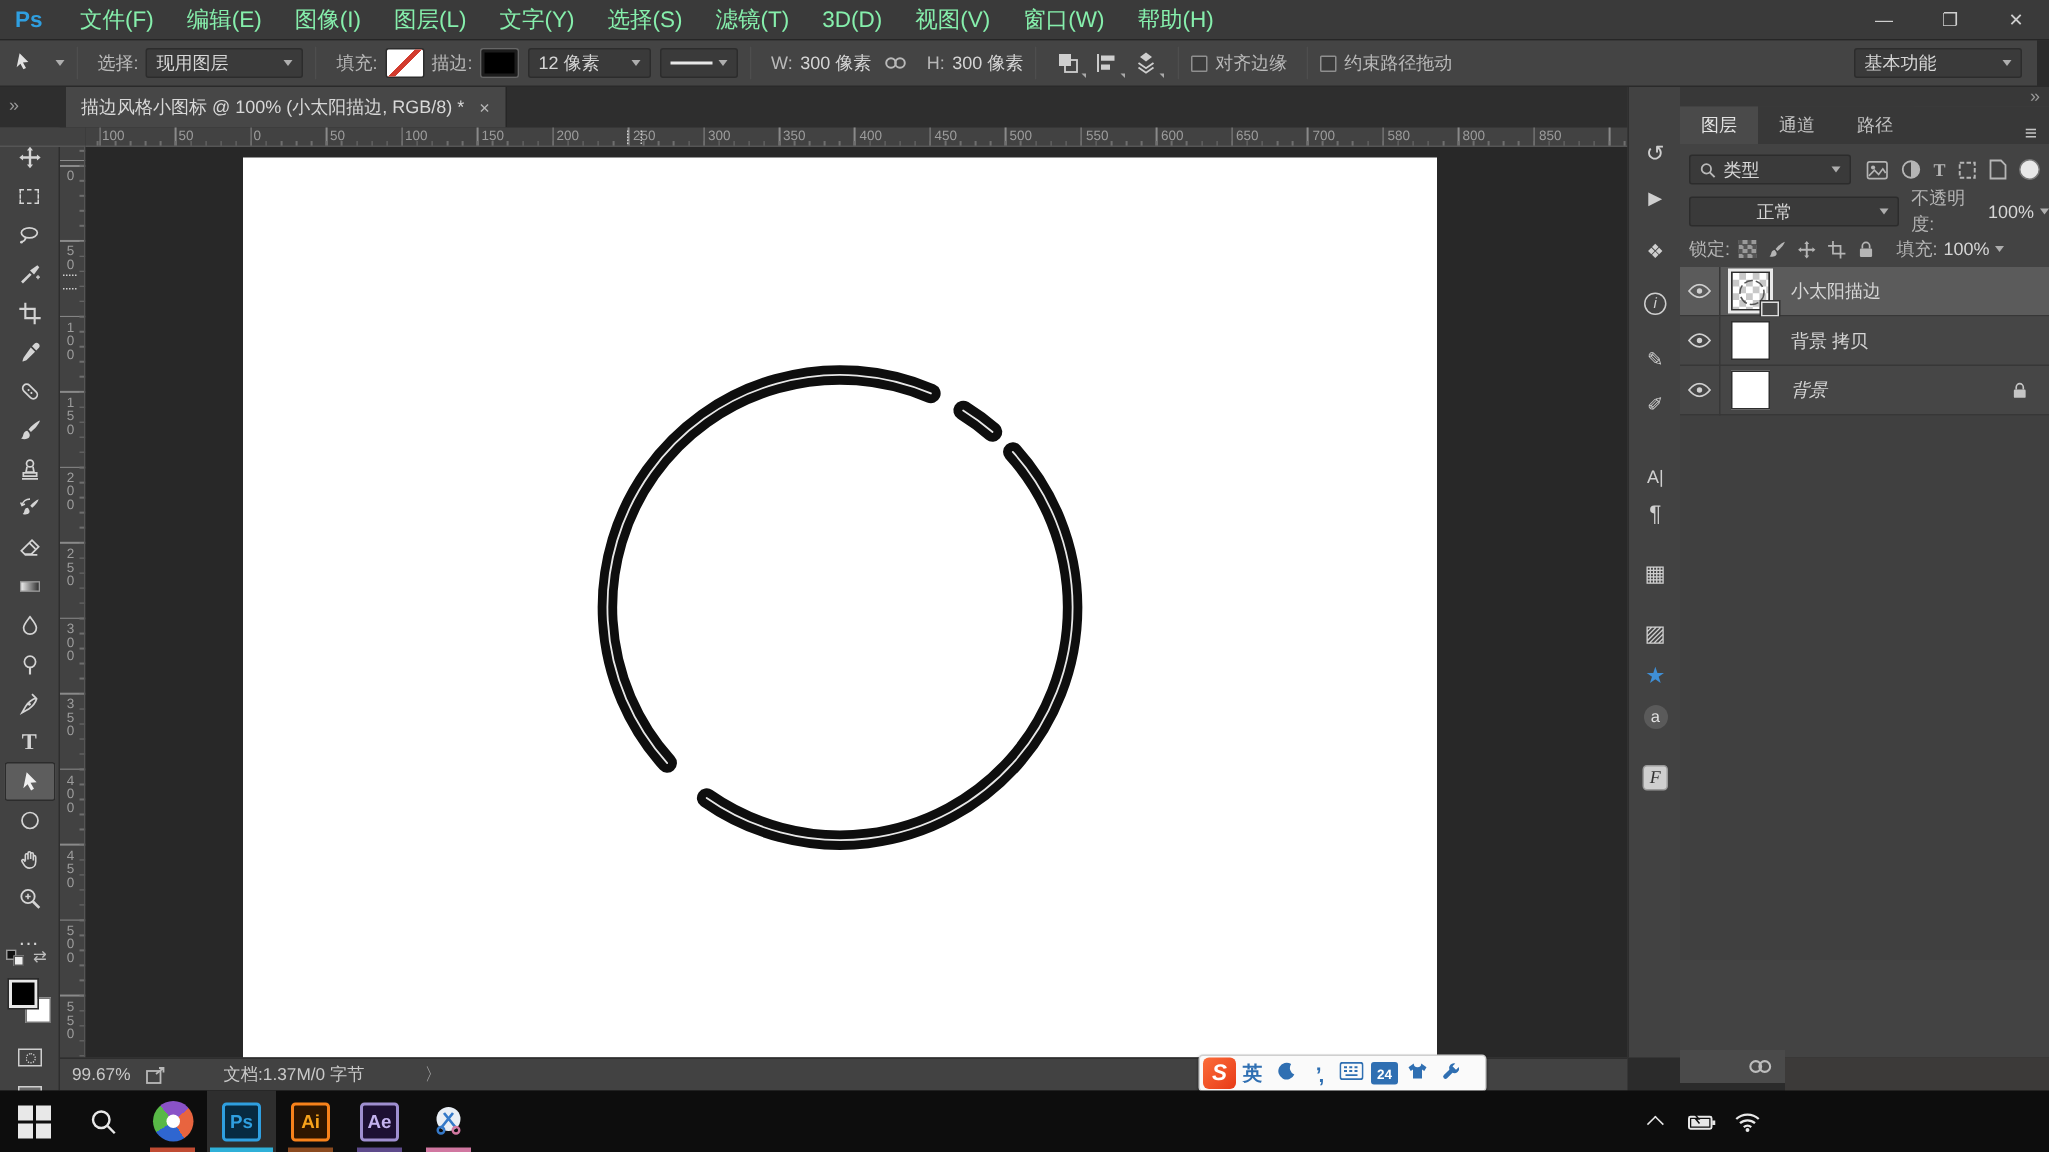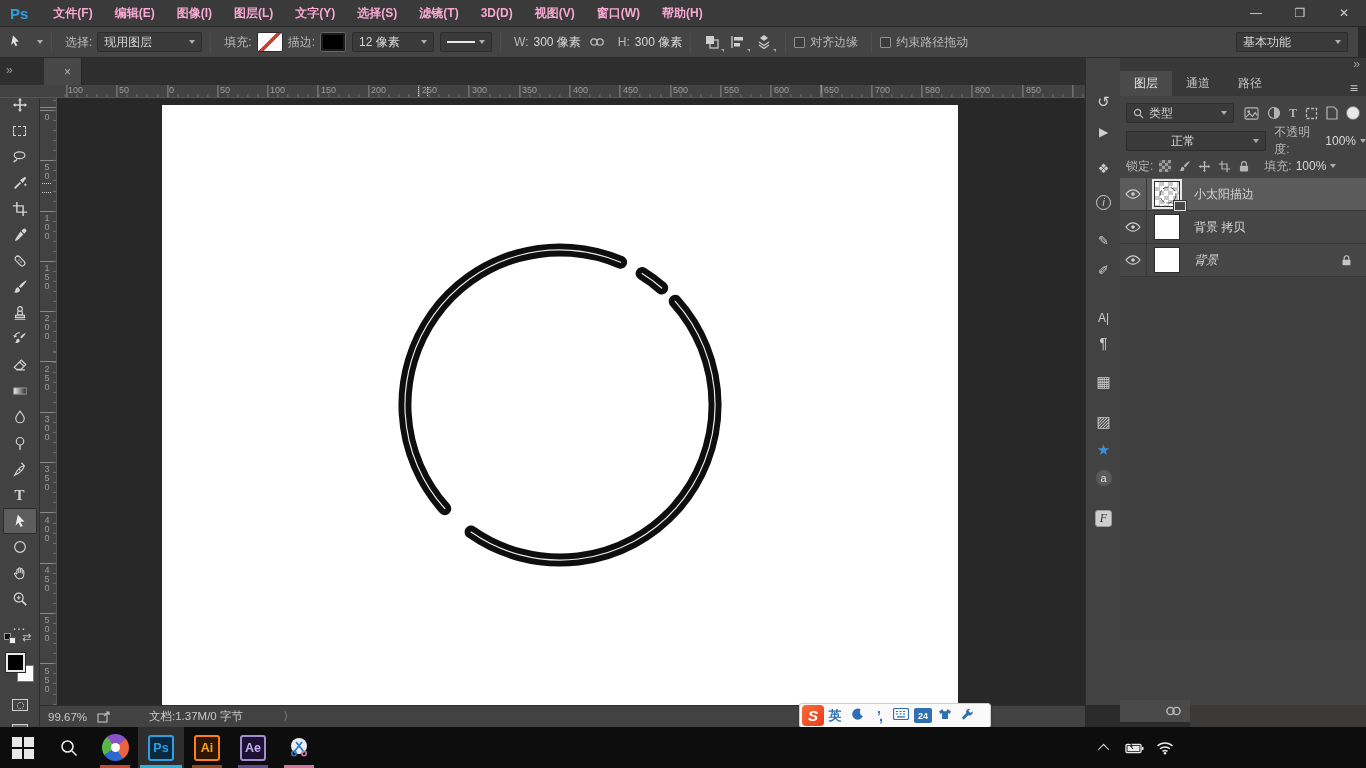--- a/index.html
+++ b/index.html
@@ -4,21 +4,21 @@
 <style>
   * { margin:0; padding:0; box-sizing:border-box; }
   html,body { width:1366px; height:768px; overflow:hidden; background:#000;
     font-family:"Liberation Sans","DejaVu Sans",sans-serif; }
   #app { position:relative; width:1366px; height:768px; background:#2b2b2b; color:#d9d9d9; font-size:12px; }
 
   
   #menubar { position:absolute; left:0; top:0; width:1366px; height:27px; background:#3a3a3a;
     display:flex; align-items:center; border-bottom:1px solid #262626; }
   #ps-logo { color:#2f9fe0; font-weight:bold; font-size:15px; margin:0 14px 0 10px; }
-  .menu-item { padding:0 11px; height:27px; line-height:27px; color:#f9a8d4; font-size:12px; cursor:default;font-weight:bold; }
+  .menu-item { padding:0 11px; height:27px; line-height:27px; color:#86efac; font-size:15px; cursor:default; }
   #win-controls { margin-left:auto; display:flex; }
   .win-btn { width:44px; height:27px; display:flex; align-items:center; justify-content:center; color:#cfcfcf; font-size:12px; }
 
   
   #optionsbar { position:absolute; left:0; top:27px; width:1358px; height:31px; background:#444;
     display:flex; align-items:center; border-bottom:1px solid #2a2a2a; }
   .opt-label { color:#b9b9b9; margin:0 5px; white-space:nowrap; }
   .combo { background:#3a3a3a; border:1px solid #2c2c2c; border-radius:2px; height:20px;
     display:flex; align-items:center; padding:0 6px; color:#d6d6d6; }
   .caret { width:0; height:0; border-left:3.5px solid transparent; border-right:3.5px solid transparent;
@@ -224,20 +224,21 @@
     </div>
     <div class="combo" style="width:112px;margin-left:auto;margin-right:10px;">
       <span>基本功能</span>
       <div class="caret" style="margin-left:auto;"></div>
     </div>
   </div>
 
   <div id="tabstrip">
     <span class="collapse-glyph" style="position:absolute;left:6px;top:5px;">»</span>
     <div id="doc-tab">
+      <span>描边风格小图标 @ 100% (小太阳描边, RGB/8) *</span>
       <span class="close-x">×</span>
     </div>
   </div>
 
   <div id="toolbar">
     <div style="height:7px;"></div>
     <div class="tool">
         <svg width="16" height="16" viewBox="0 0 18 18">
           <path d="M9 1l2.3 2.8H9.9v4.3h4.3V6.7L17 9l-2.8 2.3V9.9H9.9v4.3h1.4L9 17l-2.3-2.8h1.4V9.9H3.8v1.4L1 9l2.8-2.3v1.4h4.3V3.8H6.7z" fill="#d4d4d4"></path>
         </svg>

